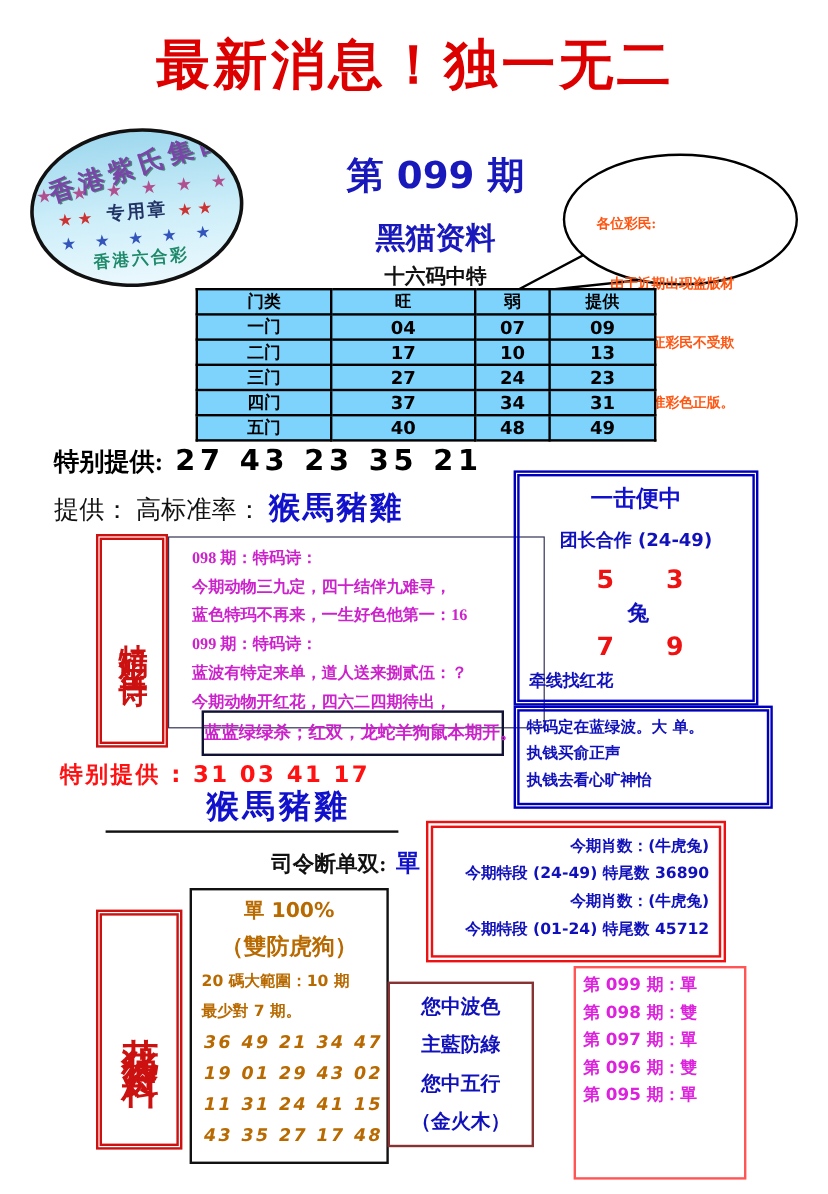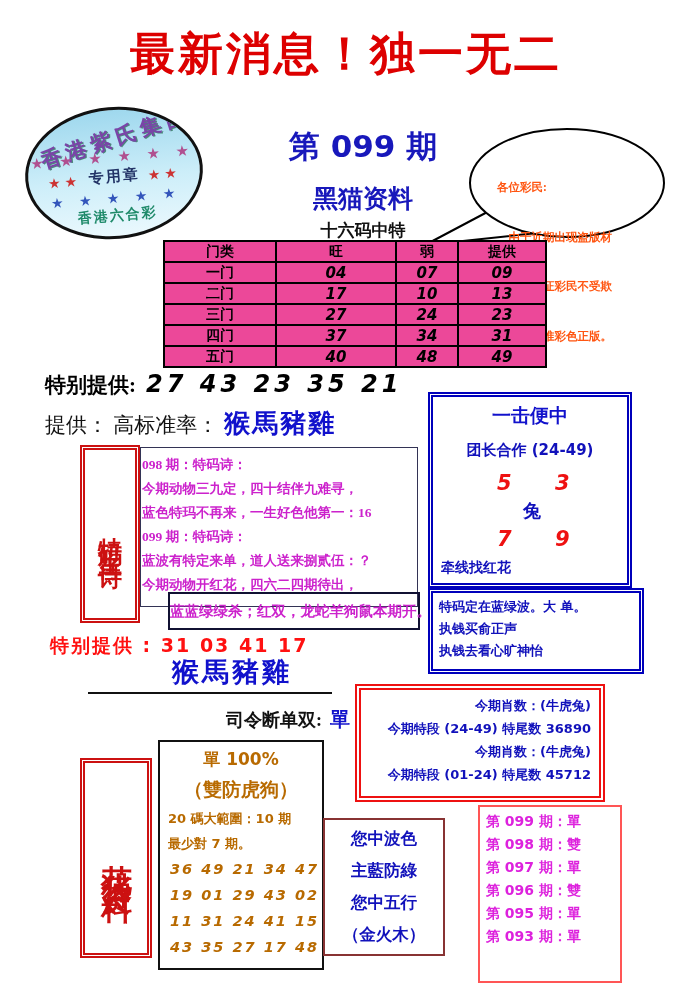--- a/index.html
+++ b/index.html
@@ -1,21 +1,21 @@
 <!DOCTYPE html>
 <html><head>
 <meta charset="utf-8">
 <style>
   html,body{margin:0;padding:0;background:#e9e9e9;}
   .page{position:relative;width:690px;height:995px;margin:0 auto;background:#ffffff;
         overflow:hidden;font-family:"Liberation Serif","DejaVu Serif",serif;
         border-right:2px solid #cfcfcf;border-bottom:2px solid #cfcfcf;}
   .abs{position:absolute;}
   .hand{font-family:"DejaVu Sans","Liberation Sans",sans-serif;font-weight:bold;}
-  .hnum{font-family:"DejaVu Sans","Liberation Sans",sans-serif;font-weight:bold;font-style:italic;}
+  .hnum{font-family:"DejaVu Sans","Liberation Sans",sans-serif;font-weight:bold;}
 
   .page-title{left:88px;top:24px;width:516px;text-align:center;font-size:45px;font-weight:bold;
               color:#dd0000;letter-spacing:3px;white-space:nowrap;}
 
   
   .stamp{left:25px;top:107px;width:172px;height:126px;border:3px solid #111;border-radius:50%;
          background:linear-gradient(180deg,#9fd8ee 0%,#cdeef9 55%,#eaf8fd 100%);
          transform:rotate(-5deg);overflow:hidden;}
   .stamp-arc{left:-4px;top:14px;width:110%;text-align:center;transform:rotate(-13deg);
              font-size:21px;font-weight:bold;color:#7a44a8;letter-spacing:5px;white-space:nowrap;
@@ -31,21 +31,21 @@
   .period-heading{left:278px;top:126px;width:170px;text-align:center;font-size:31px;color:#1818bb;
                   font-weight:bold;white-space:nowrap;}
   .source-heading{left:278px;top:182px;width:170px;text-align:center;font-size:25px;font-weight:bold;color:#1818bb;}
   .table-title{left:278px;top:219px;width:170px;text-align:center;font-size:17px;font-weight:bold;color:#111;}
 
   .bubble-svg{left:415px;top:123px;}
   .bubble-text{left:497px;top:146px;width:155px;color:#ff5511;font-size:11.5px;font-weight:bold;
                line-height:16.5px;white-space:pre;}
 
   .codes-table{left:163px;top:240px;border-collapse:collapse;}
-  .codes-table th,.codes-table td{border:2px solid #000;background:#ec4899;text-align:center;
+  .codes-table th,.codes-table td{border:2px solid #000;background:#7dd3fc;text-align:center;
                                   height:19px;padding:0;}
   .codes-table th{font-size:14px;font-weight:bold;color:#000;}
   .codes-table td.c0{font-size:14px;font-weight:bold;color:#000;}
   .codes-table td.num{font-size:15px;color:#000;}
   .w0{width:110px;} .w1{width:118px;} .w2{width:60px;} .w3{width:86px;}
 
   .special1{left:45px;top:370px;white-space:nowrap;}
   .special1 .lbl{font-size:21px;font-weight:bold;color:#000;}
   .special1 .nums{font-size:24px;color:#000;letter-spacing:4px;margin-left:6px;}
 
@@ -54,21 +54,21 @@
   .provide .animals{font-size:26px;color:#1111cc;margin-left:2px;letter-spacing:2px;}
 
   .vbox{border:5px double #cc1111;display:flex;align-items:center;justify-content:center;}
   .zodiac-box{left:80px;top:445px;width:50px;height:168px;}
   .zodiac-box span{writing-mode:vertical-rl;font-size:24px;font-weight:bold;color:#cc1111;
                    letter-spacing:7px;}
   .flower-box{left:80px;top:758px;width:62px;height:190px;}
   .flower-box span{writing-mode:vertical-rl;font-size:31px;font-weight:bold;color:#cc1111;
                    letter-spacing:9px;}
 
-  .poem-box{left:140px;top:447px;width:274px;height:148px;border:1px solid #333355;padding:5px 1px;}
+  .poem-box{left:140px;top:447px;width:274px;height:148px;border:1px solid #333355;padding:5px 19px;}
   .poem-box div{font-size:13.5px;font-weight:bold;color:#cc22cc;line-height:24px;white-space:nowrap;}
 
   .kill-box{left:168px;top:592px;width:248px;height:34px;border:2px solid #111133;
             text-align:center;line-height:34px;font-size:14.5px;font-weight:bold;color:#cc22cc;white-space:nowrap;}
 
   .special2{left:50px;top:633px;font-size:19px;color:#ff1111;letter-spacing:2px;white-space:nowrap;}
   .animals2{left:172px;top:654px;font-size:27px;color:#1111cc;letter-spacing:3px;white-space:nowrap;}
   .divider{left:88px;top:692px;width:244px;border-top:2px solid #111;}
   .commander{left:226px;top:706px;white-space:nowrap;}
   .commander .lbl{font-size:18px;font-weight:bold;color:#111;}
@@ -257,16 +257,15 @@
     <div>您中五行</div>
     <div>（金火木）</div>
   </div>
 
   <div class="abs history-box hand">
     <div>第 099 期：單</div>
     <div>第 098 期：雙</div>
     <div>第 097 期：單</div>
     <div>第 096 期：雙</div>
     <div>第 095 期：單</div>
-    <div>第 093 期：單</div>
   </div>
 
 </div>
 
 </body></html>

